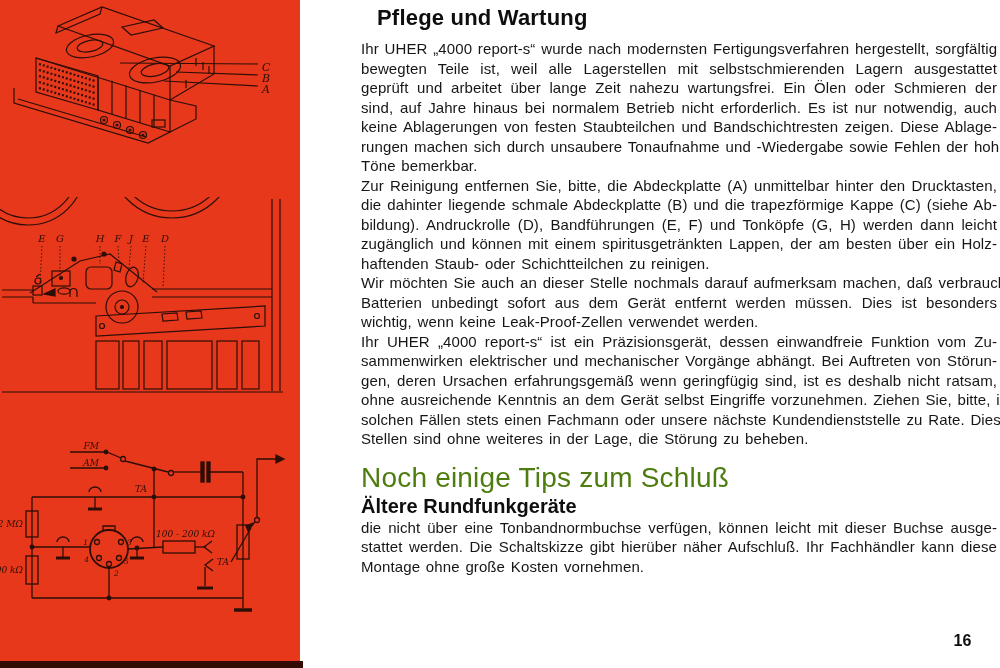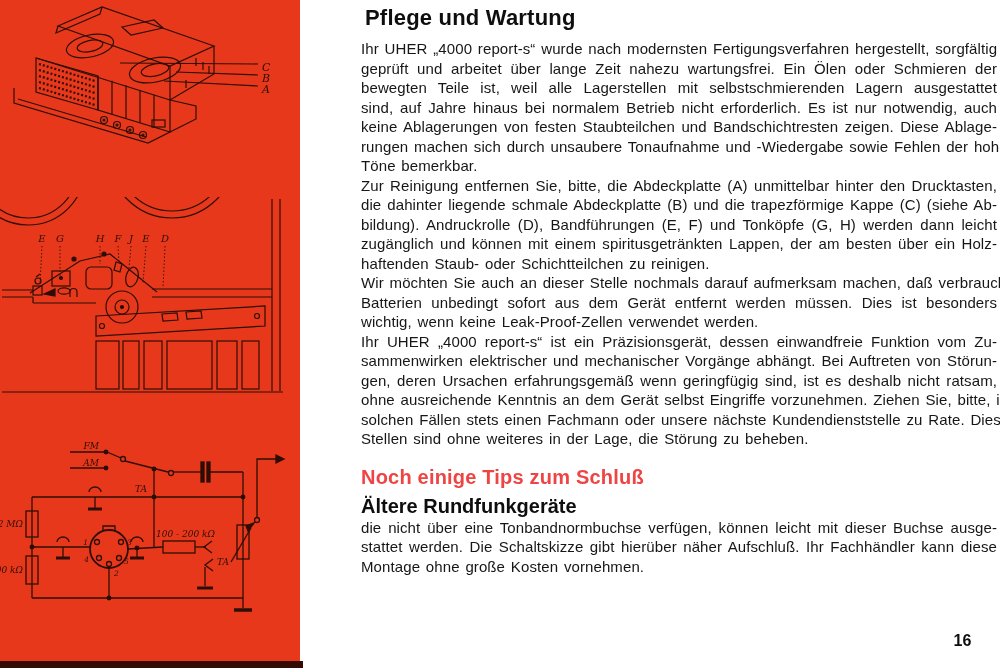--- a/index.html
+++ b/index.html
@@ -22,24 +22,24 @@
   .panel svg{position:absolute;left:0;top:0;}
   .panel svg text{
     fill:var(--ink);stroke:none;font-style:italic;
     font-family:"DejaVu Serif",serif;
   }
   .content{
     position:absolute;left:361px;top:0;width:636px;
   }
   .headline{
     font-size:22px;font-weight:bold;color:#0e0e0e;
-    line-height:26px;margin:5px 0 8px 4px;letter-spacing:0.2px;
+    line-height:26px;margin:5px 0 8px 16px;letter-spacing:0.2px;
   }
   .headline2{
-    font-size:20px;font-weight:bold;color:#ef4444;
+    font-size:28px;font-weight:normal;color:#4d7c0f;
     line-height:25px;margin:16px 0 7px 0;letter-spacing:0.2px;
   }
   .subhead{
     font-size:20px;font-weight:bold;color:#0e0e0e;
     line-height:18px;margin:0 0 3px 0;
   }
   .tl{
     font-size:15px;line-height:19.5px;
     text-align:justify;text-align-last:justify;
     word-spacing:1.5px;letter-spacing:0.1px;white-space:nowrap;
@@ -258,22 +258,22 @@
     </g>
   </svg>
 </div>
 <div class="panel-footer"></div>
 
 <div class="content">
   <div class="headline">Pflege und Wartung</div>
 
   <div>
     <div class="tl">Ihr UHER „4000 report-s“ wurde nach modernsten Fertigungsverfahren hergestellt, sorgfältig</div>
+    <div class="tl">bewegten Teile ist, weil alle Lagerstellen mit selbstschmierenden Lagern ausgestattet</div>
     <div class="tl">geprüft und arbeitet über lange Zeit nahezu wartungsfrei. Ein Ölen oder Schmieren der</div>
-    <div class="tl">bewegten Teile ist, weil alle Lagerstellen mit selbstschmierenden Lagern ausgestattet</div>
     <div class="tl">sind, auf Jahre hinaus bei normalem Betrieb nicht erforderlich. Es ist nur notwendig, auch</div>
     <div class="tl">keine Ablagerungen von festen Staubteilchen und Bandschichtresten zeigen. Diese Ablage-</div>
     <div class="tl">rungen machen sich durch unsaubere Tonaufnahme und -Wiedergabe sowie Fehlen der hohen</div>
     <div class="tl end">Töne bemerkbar.</div>
   </div>
 
   <div>
     <div class="tl">Zur Reinigung entfernen Sie, bitte, die Abdeckplatte (A) unmittelbar hinter den Drucktasten,</div>
     <div class="tl">die dahinter liegende schmale Abdeckplatte (B) und die trapezförmige Kappe (C) (siehe Ab-</div>
     <div class="tl">bildung). Andruckrolle (D), Bandführungen (E, F) und Tonköpfe (G, H) werden dann leicht</div>

